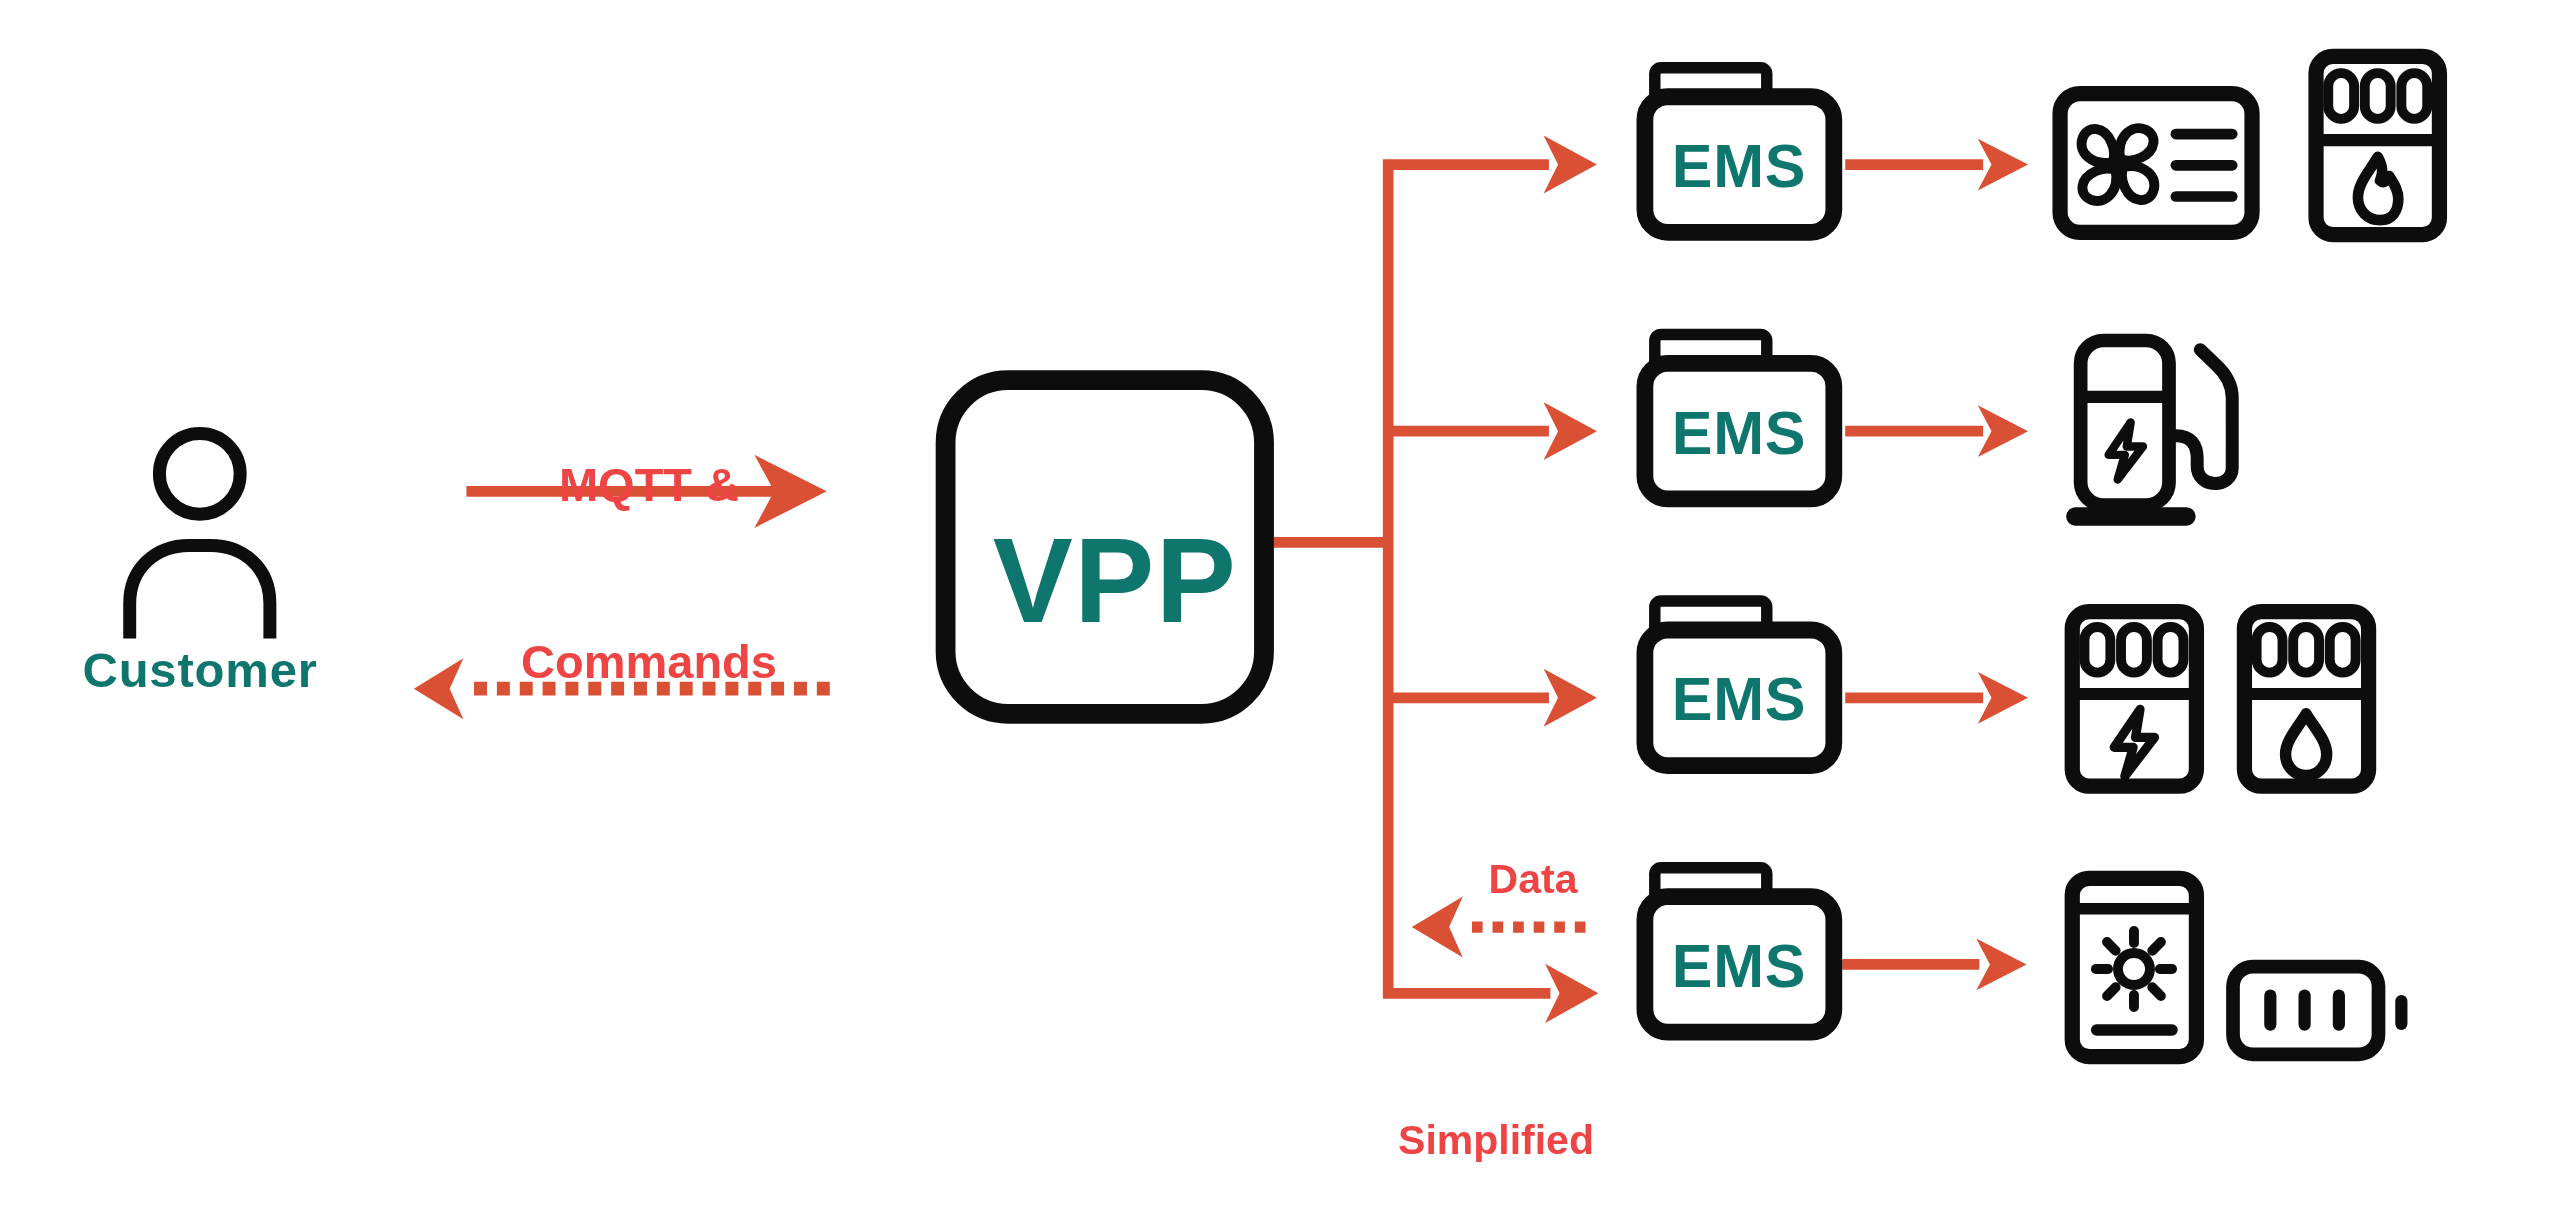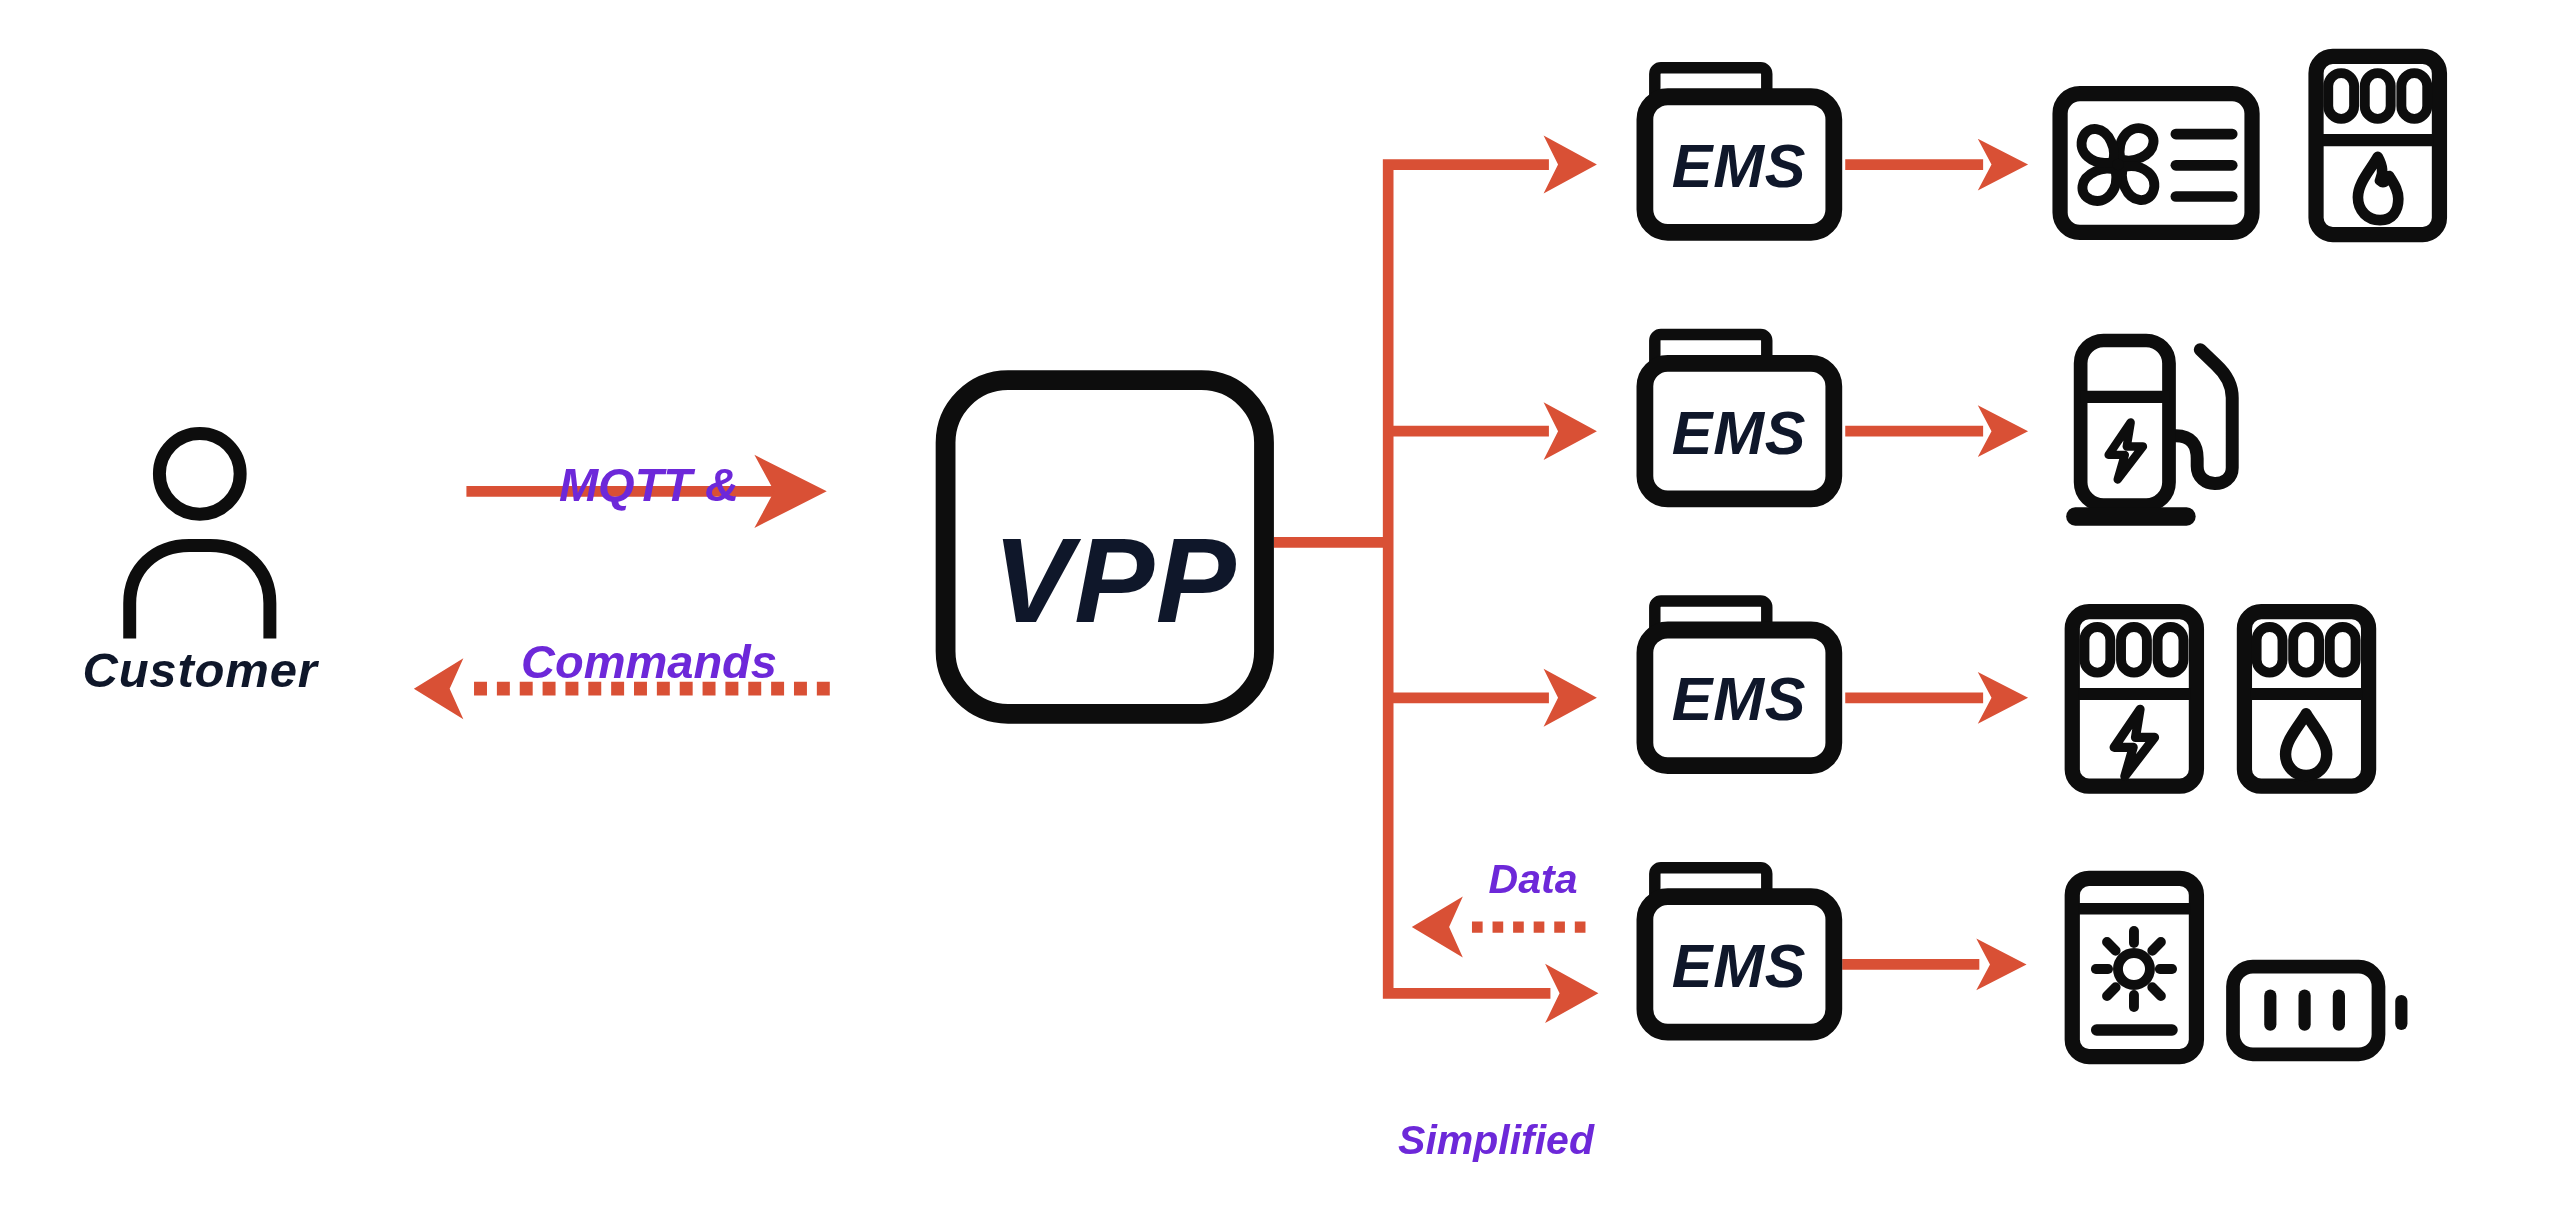--- a/index.html
+++ b/index.html
@@ -2,22 +2,22 @@
 <html style="font-size:12.2px"><head>
 <meta charset="utf-8">
 <style>
   html,body{margin:0;padding:0;background:#ffffff;}
   .stage{
     position:relative;width:2576px;height:1212px;background:#ffffff;overflow:hidden;
     font-family:"Liberation Sans", sans-serif;
   }
   .stage svg{position:absolute;left:0;top:0;}
   .lbl{position:absolute;white-space:pre;text-align:center;transform:translateX(-50%);}
-  .ink{color:#0f172a;font-style:italic;}
-  .accent{color:#6d28d9;font-style:italic;}
+  .ink{color:#0f766e;}
+  .accent{color:#ef4444;}
   .customer-lbl{font-size:49px;font-weight:700;letter-spacing:0.8px;text-align:center;}
   .vpp-lbl{font-size:120px;font-weight:700;line-height:122px;letter-spacing:1.5px;}
   .ems-lbl{font-size:61px;font-weight:700;transform:translate(-50%,-50%);letter-spacing:0.8px;}
   .flow-lbl{font-weight:700;}
   .flow-big{font-size:47px;line-height:59px;}
   .flow-small{font-size:41px;line-height:49px;}
 </style>
 </head>
 <body>
 

